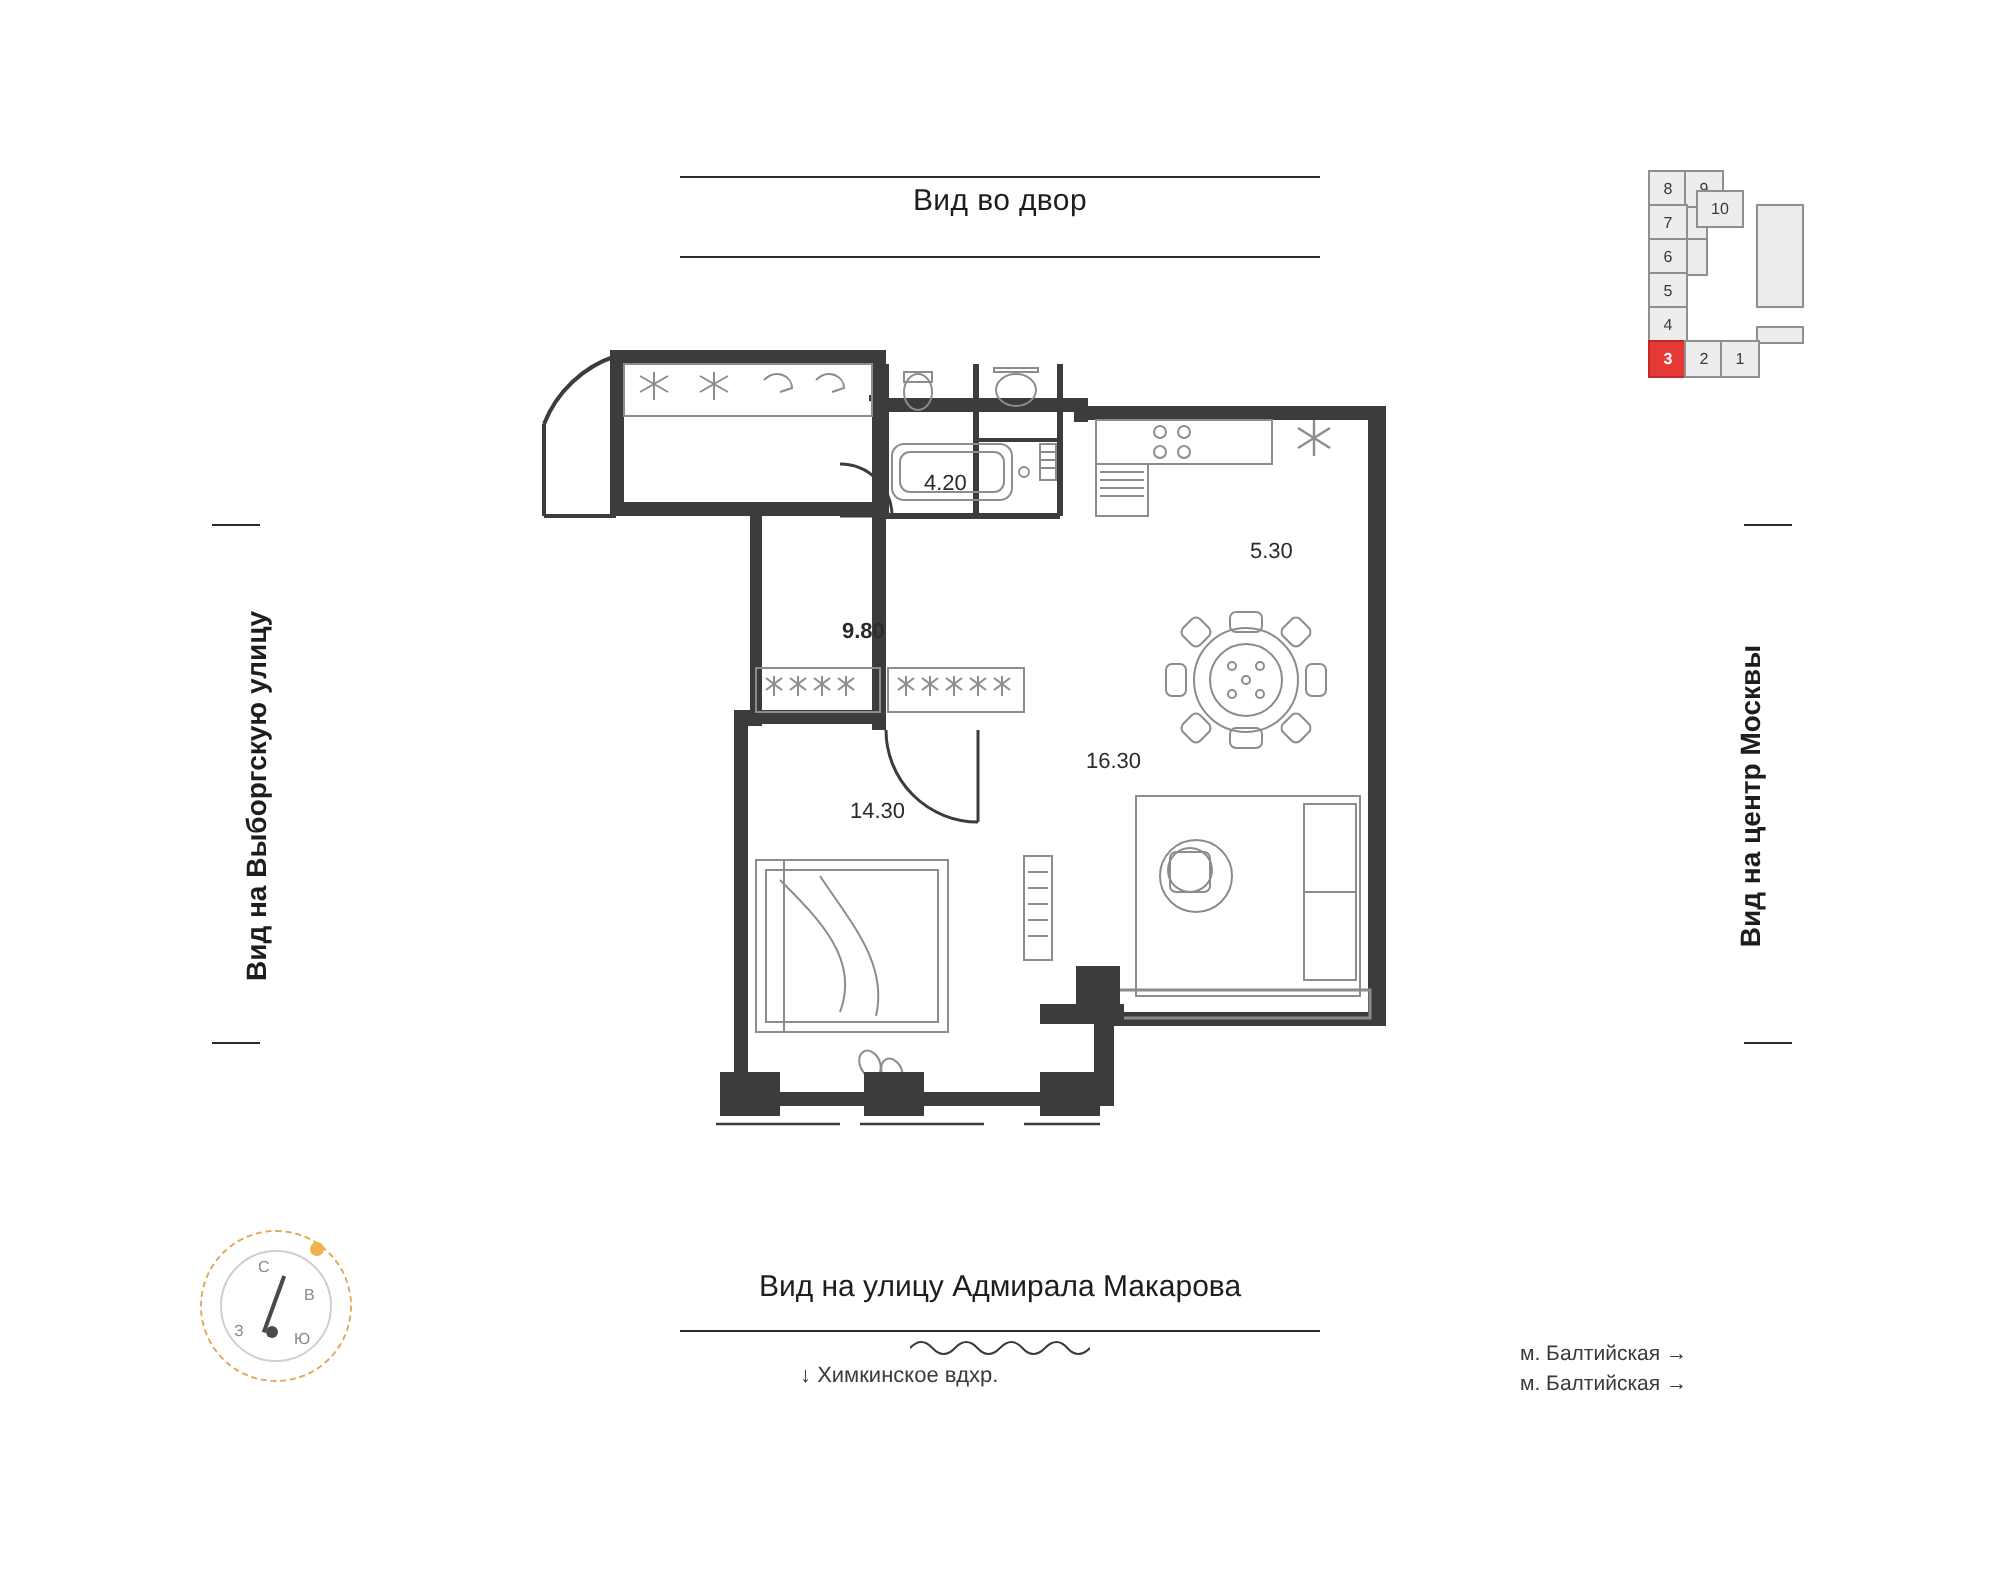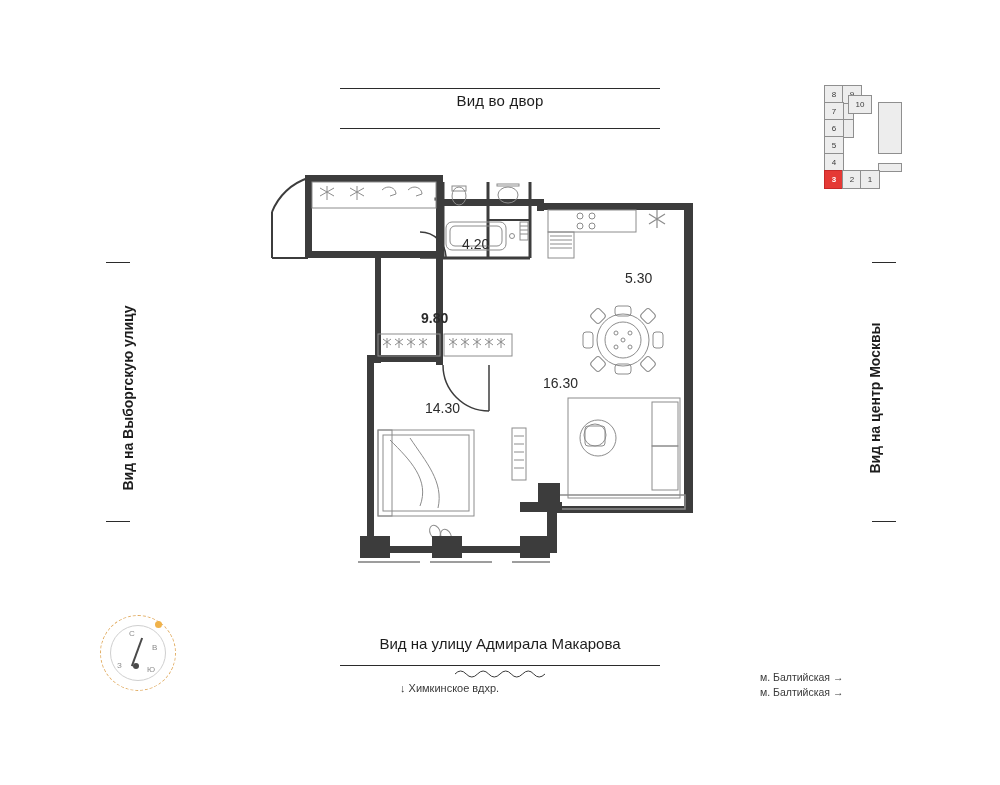--- a/index.html
+++ b/index.html
@@ -85,21 +85,21 @@
   .kp-cell{
     position:absolute;border:1px solid #8f8f8f;background:#ededed;
     font-size:8px;color:#3a3a3a;display:flex;align-items:center;justify-content:center;
   }
   .kp-cell.active{background:#e53935;border-color:#c62828;color:#fff;font-weight:bold;}
   .kp-blank{position:absolute;border:1px solid #8f8f8f;background:#ededed;}
 
   
   #plan{left:250px;top:150px;}
   .dim{
-    position:absolute;font-size:14px;color:#2b2b2b;
+    position:absolute;font-size:11px;color:#2b2b2b;
     font-family:"Liberation Sans", sans-serif;
   }
 </style>
 </head>
 <body>
 
 <div class="abs rule" id="top-rule-a"></div>
 <div class="abs" id="top-label">Вид во двор</div>
 <div class="abs rule" id="top-rule-b"></div>
 

